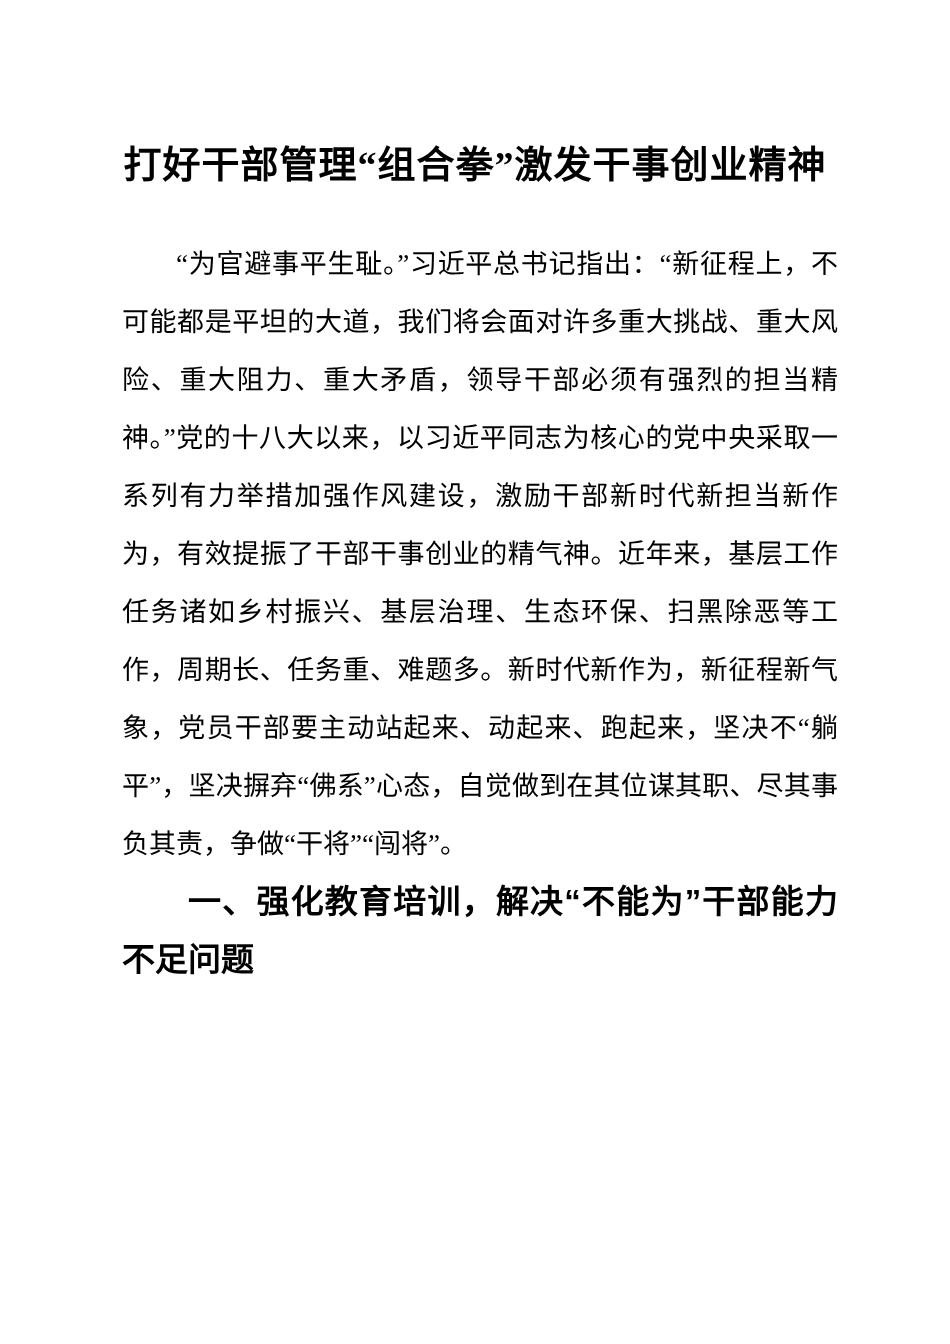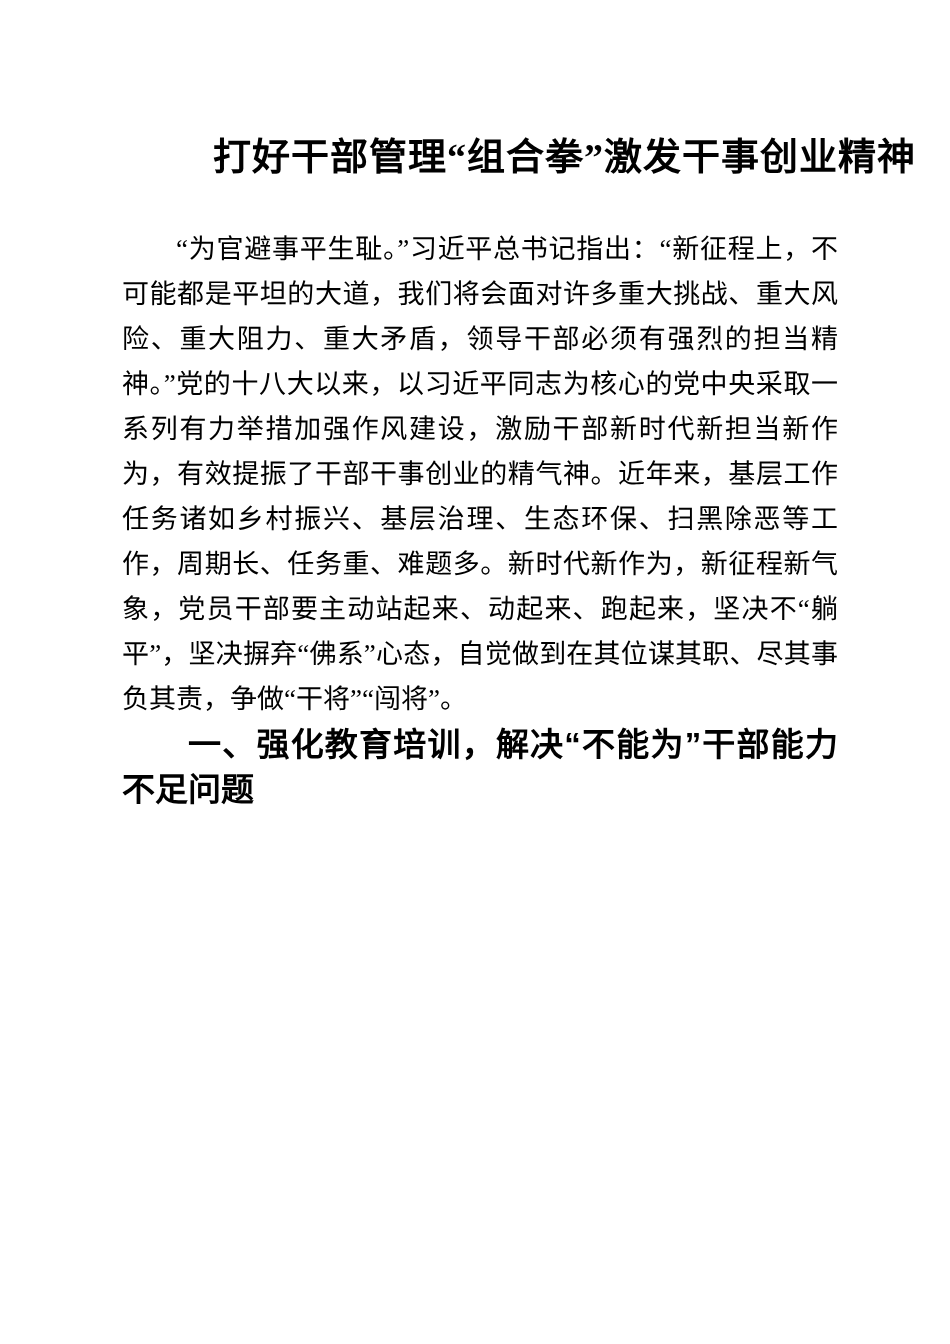--- a/index.html
+++ b/index.html
@@ -12,36 +12,36 @@
     width: 950px;
     height: 1344px;
     margin: 0 auto;
     background: #ffffff;
     color: #000000;
     overflow: hidden;
     box-sizing: border-box;
     padding-top: 132px;
   }
   .doc-title {
-    margin: 0;
-    padding: 0 34px;
-    text-align: right;
+    margin: 8px;
+    padding: 0 94px;
+    text-align: center;
     font-family: "Liberation Serif", "DejaVu Serif", serif;
     font-weight: bold;
     font-size: 38px;
     line-height: 50px;
     letter-spacing: 1px;
     color: #000000;
   }
   .doc-body {
     margin-top: 45px;
     padding: 0 112px 0 122px;
     font-family: "Liberation Serif", "DejaVu Serif", serif;
     font-size: 27px;
-    line-height: 45px;
+    line-height: 58px;
     color: #000000;
     text-align: justify;
     text-justify: inter-character;
   }
   .doc-body p {
     margin: 0;
     text-indent: 2em;
   }
   .doc-body p.heading {
     font-family: "Liberation Sans", "DejaVu Sans", sans-serif;

